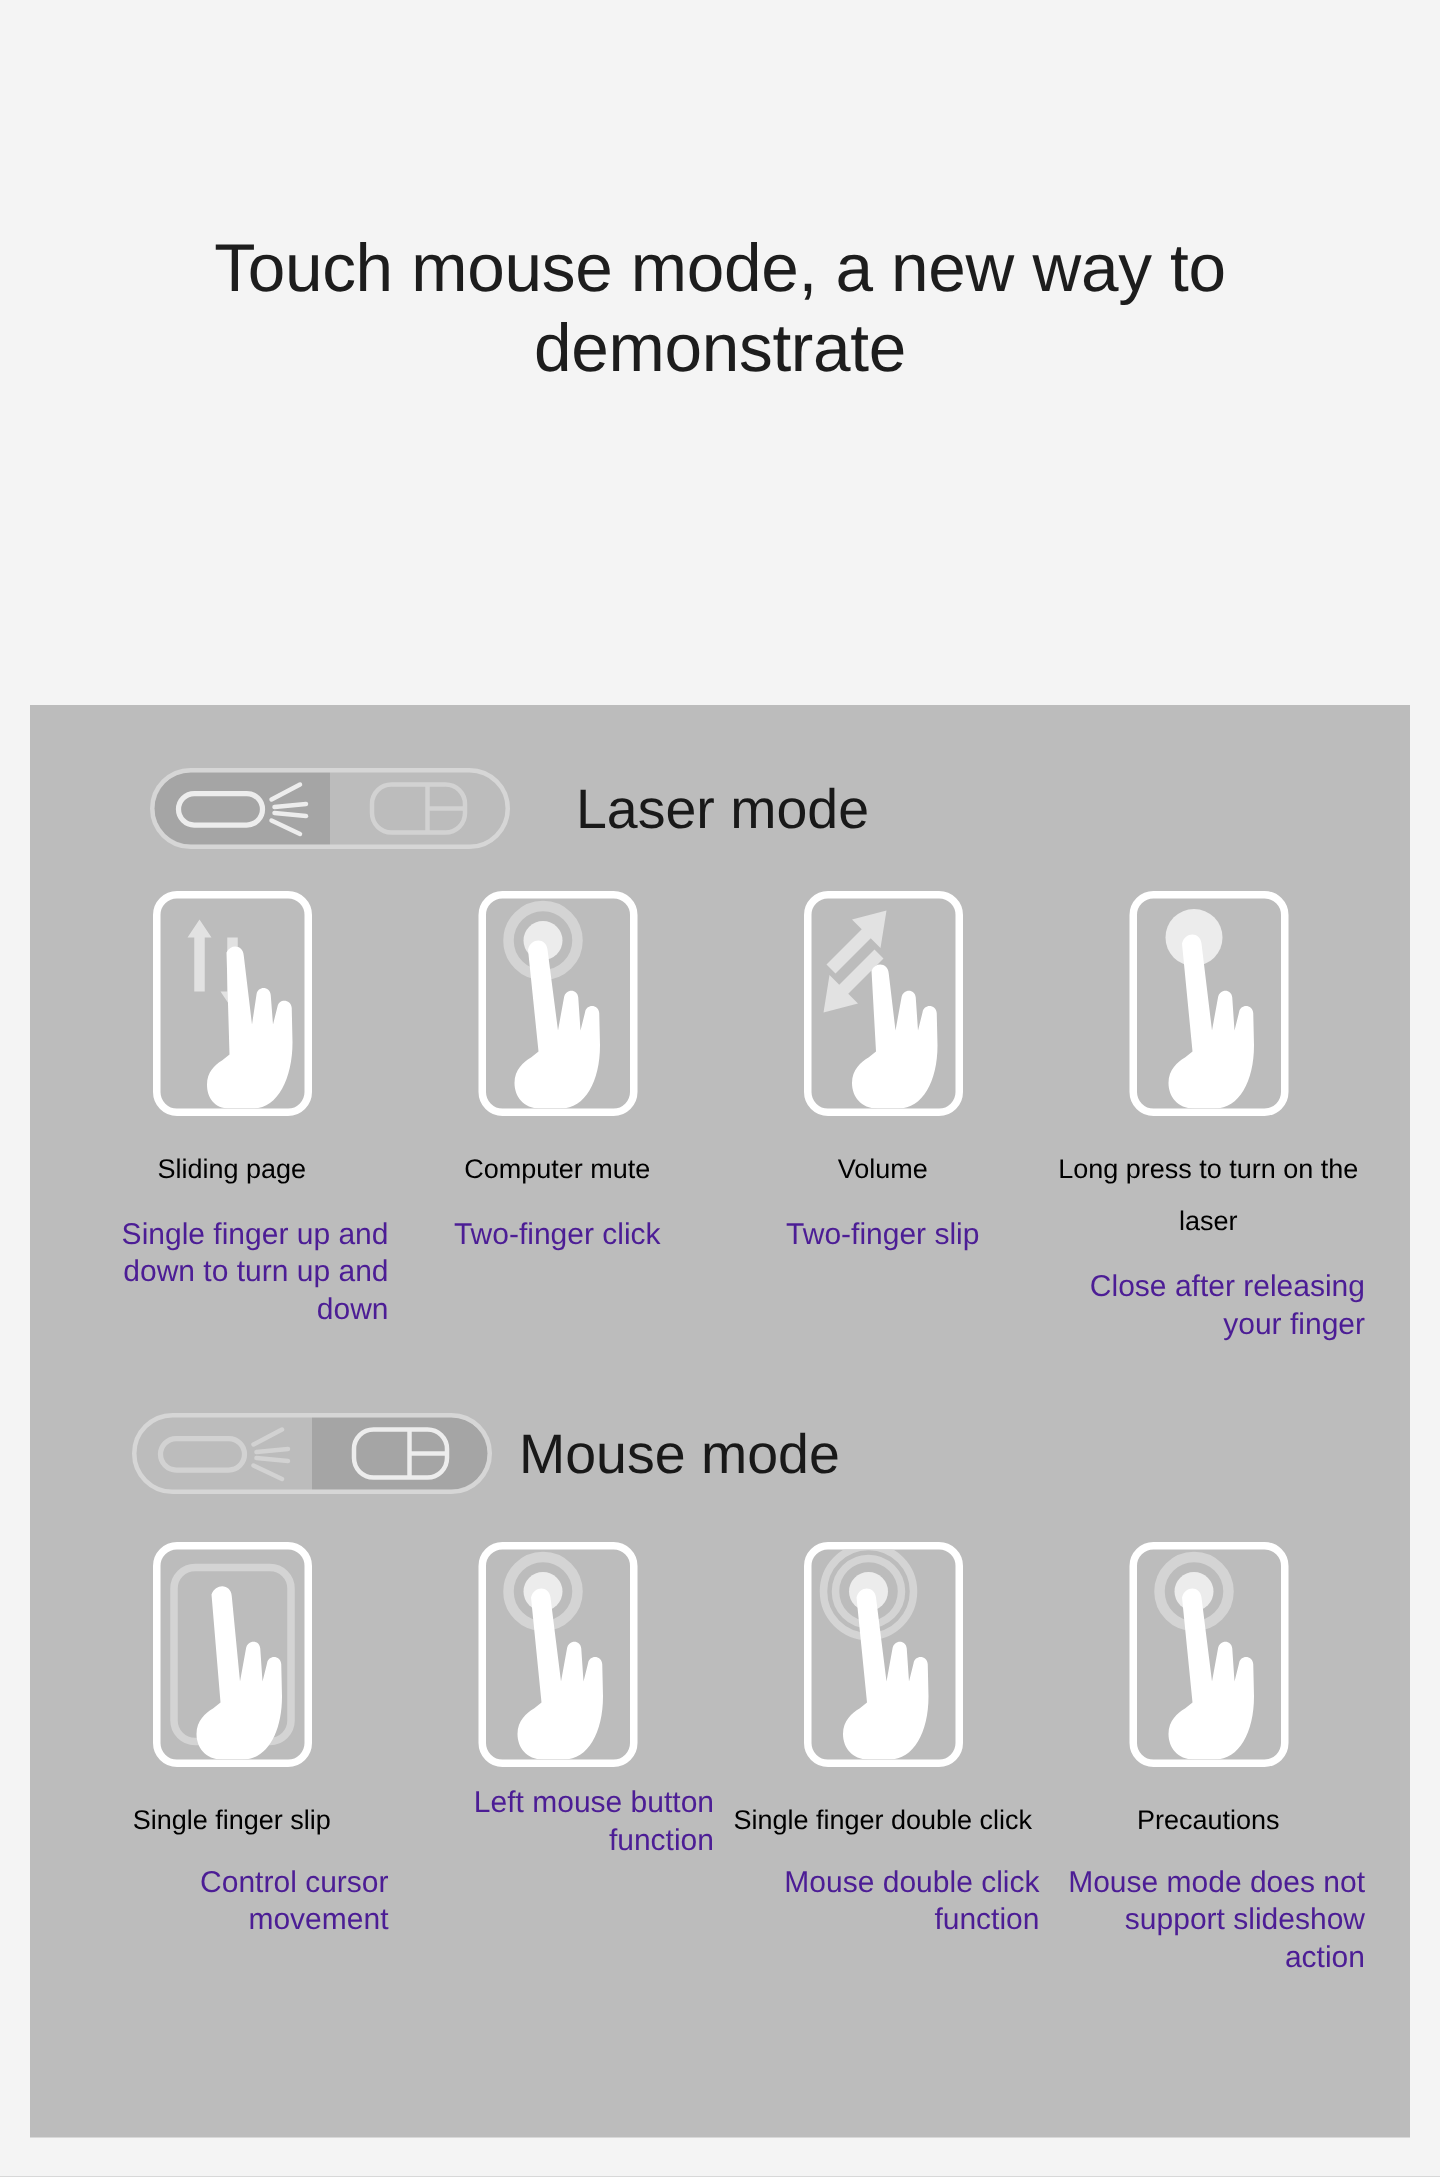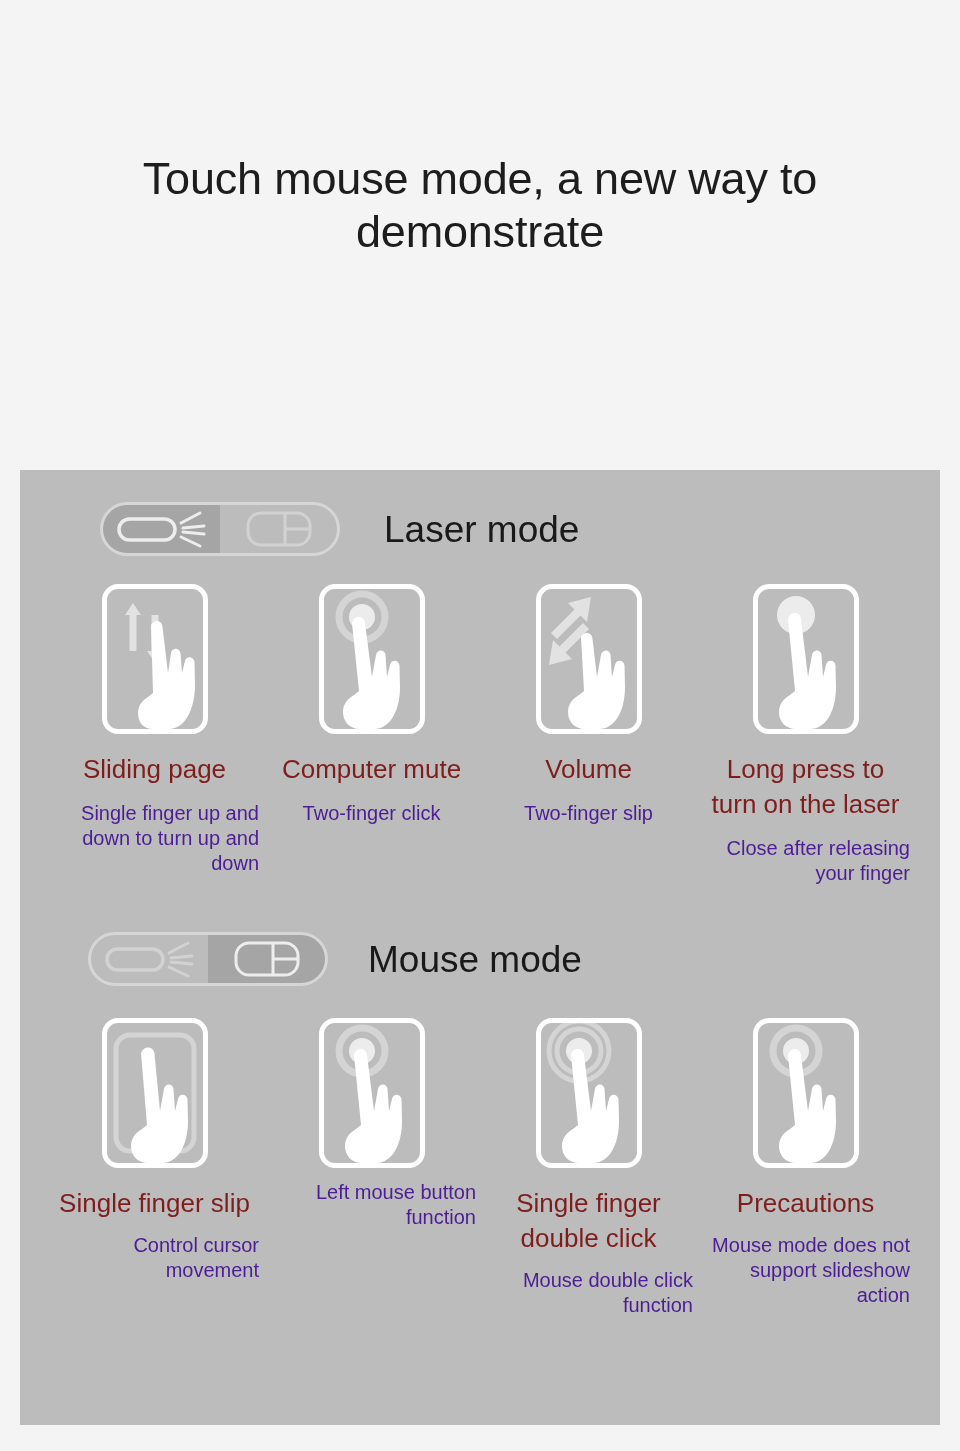--- a/index.html
+++ b/index.html
@@ -44,21 +44,21 @@
     height: 955px;
     background: #bcbcbc;
     box-sizing: border-box;
   }
 
   
   .mode-header {
     display: flex;
     align-items: center;
   }
-  .mode-header.laser { padding: 32px 0 0 80px; }
+  .mode-header.laser { padding: 42px 0 0 80px; }
   .mode-header.mouse { padding: 46px 0 0 68px; }
 
   .toggle {
     width: 240px;
     height: 54px;
     border-radius: 27px;
     border: 3px solid #d6d6d6;
     box-sizing: border-box;
     display: flex;
     position: relative;
@@ -81,21 +81,21 @@
     border-radius: 0 24px 24px 0;
   }
 
   .mode-label {
     font-size: 37px;
     color: #191919;
     margin-left: 44px;
     white-space: nowrap;
     line-height: 1;
   }
-  .mode-header.mouse .mode-label { margin-left: 40px; }
+  .mode-header.mouse .mode-label { margin-left: 18px; }
 
   
   .grid {
     display: flex;
     padding: 0 26px;
     margin-top: 28px;
   }
   .cell {
     width: 25%;
     display: flex;
@@ -110,23 +110,23 @@
     border: 5px solid #ffffff;
     border-radius: 16px;
     box-sizing: border-box;
     position: relative;
     overflow: hidden;
   }
   .tile svg { display: block; }
 
   .cell-label {
     margin-top: 18px;
-    font-size: 26px;
+    font-size: 18px;
     line-height: 35px;
-    color: #7f1d1d;
+    color: #000000;
     text-align: center;
     max-width: 225px;
   }
   .cell-sub {
     margin-top: 14px;
     font-size: 20px;
     line-height: 25px;
     color: #4c1d95;
     text-align: right;
     max-width: 215px;

